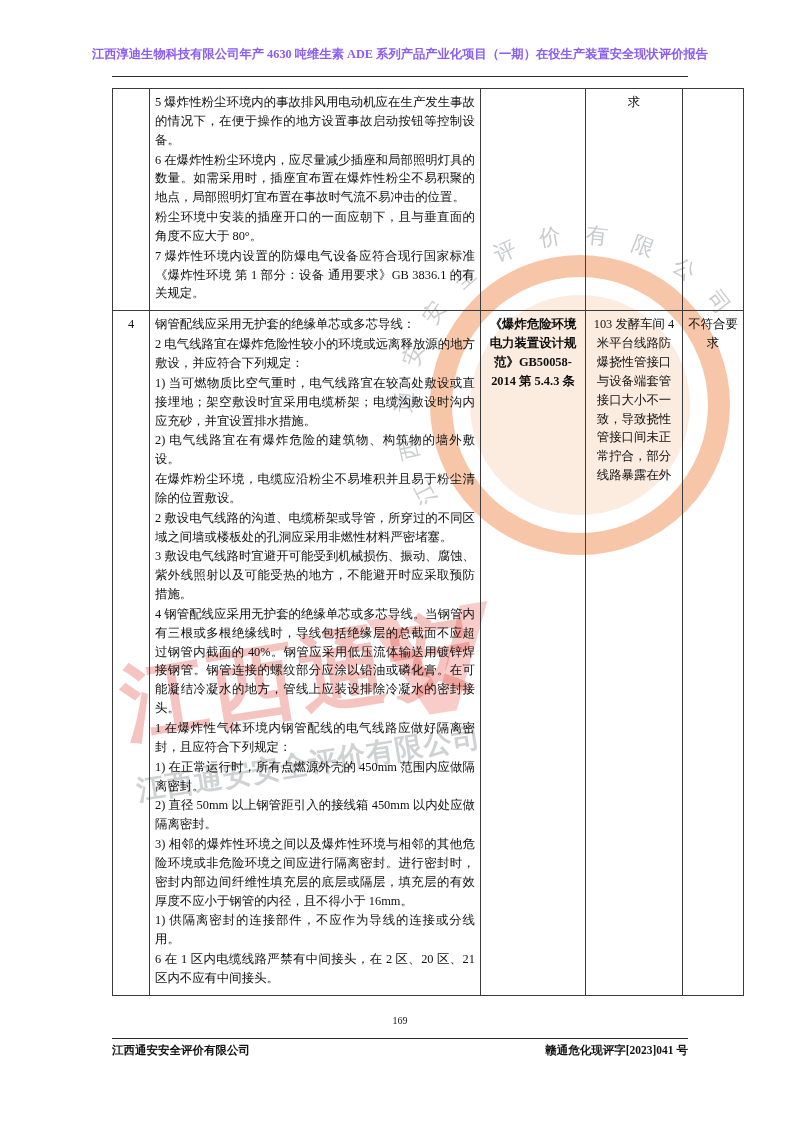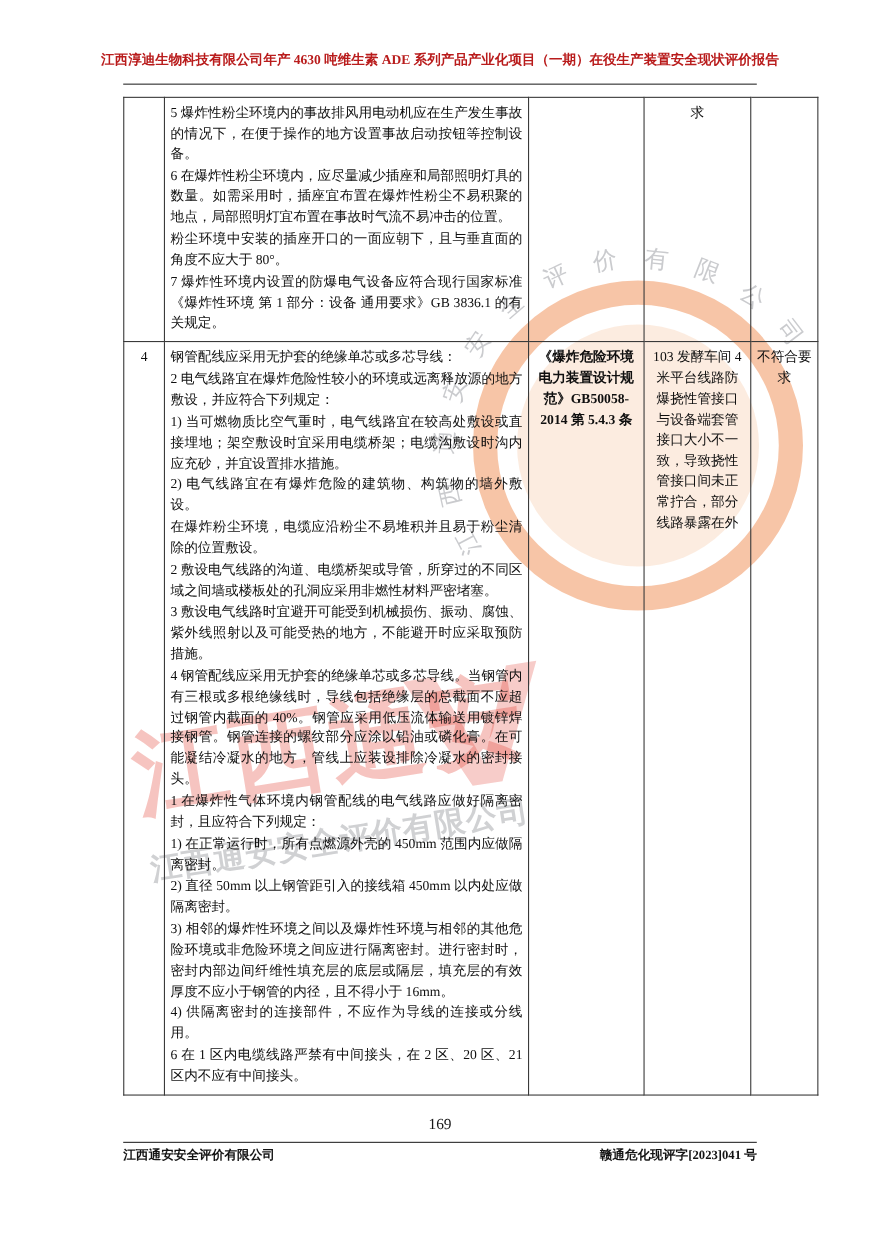--- a/index.html
+++ b/index.html
@@ -96,39 +96,39 @@
 
   
   .doc-header {
     position: absolute;
     left: 0;
     right: 0;
     top: 46px;
     text-align: center;
     font-weight: bold;
     font-size: 12.3px;
-    color: #b91c1c;
+    color: #8b5cf6;
     letter-spacing: 0px;
     z-index: 10;
   }
   .doc-header-rule {
     position: absolute;
     left: 112px;
     right: 112px;
     top: 76px;
     border-bottom: 1px solid #2b2b2b;
     z-index: 10;
   }
   .page-number {
     position: absolute;
     left: 0;
     right: 0;
     top: 1015px;
     text-align: center;
-    font-size: 14px;
+    font-size: 10px;
     color: #161616;
     z-index: 10;
   }
   .doc-footer-rule {
     position: absolute;
     left: 112px;
     right: 112px;
     top: 1038px;
     border-bottom: 1px solid #2b2b2b;
     z-index: 10;
@@ -225,21 +225,21 @@
         <p class="p">1) 当可燃物质比空气重时，电气线路宜在较高处敷设或直接埋地；架空敷设时宜采用电缆桥架；电缆沟敷设时沟内应充砂，并宜设置排水措施。</p>
         <p class="p">2) 电气线路宜在有爆炸危险的建筑物、构筑物的墙外敷设。</p>
         <p class="p">在爆炸粉尘环境，电缆应沿粉尘不易堆积并且易于粉尘清除的位置敷设。</p>
         <p class="p">2 敷设电气线路的沟道、电缆桥架或导管，所穿过的不同区域之间墙或楼板处的孔洞应采用非燃性材料严密堵塞。</p>
         <p class="p">3 敷设电气线路时宜避开可能受到机械损伤、振动、腐蚀、紫外线照射以及可能受热的地方，不能避开时应采取预防措施。</p>
         <p class="p">4 钢管配线应采用无护套的绝缘单芯或多芯导线。当钢管内有三根或多根绝缘线时，导线包括绝缘层的总截面不应超过钢管内截面的 40%。钢管应采用低压流体输送用镀锌焊接钢管。钢管连接的螺纹部分应涂以铅油或磷化膏。在可能凝结冷凝水的地方，管线上应装设排除冷凝水的密封接头。</p>
         <p class="p">1 在爆炸性气体环境内钢管配线的电气线路应做好隔离密封，且应符合下列规定：</p>
         <p class="p">1) 在正常运行时，所有点燃源外壳的 450mm 范围内应做隔离密封。</p>
         <p class="p">2) 直径 50mm 以上钢管距引入的接线箱 450mm 以内处应做隔离密封。</p>
         <p class="p">3) 相邻的爆炸性环境之间以及爆炸性环境与相邻的其他危险环境或非危险环境之间应进行隔离密封。进行密封时，密封内部边间纤维性填充层的底层或隔层，填充层的有效厚度不应小于钢管的内径，且不得小于 16mm。</p>
-        <p class="p">4) 供隔离密封的连接部件，不应作为导线的连接或分线用。</p>
+        <p class="p">1) 供隔离密封的连接部件，不应作为导线的连接或分线用。</p>
         <p class="p">6 在 1 区内电缆线路严禁有中间接头，在 2 区、20 区、21 区内不应有中间接头。</p>
       </td>
       <td class="col-ref">《爆炸危险环境电力装置设计规范》GB50058-2014 第 5.4.3 条</td>
       <td class="col-sit">103 发酵车间 4 米平台线路防爆挠性管接口与设备端套管接口大小不一致，导致挠性管接口间未正常拧合，部分线路暴露在外</td>
       <td class="col-concl">不符合要求</td>
     </tr>
   </tbody>
     </table>
 
   <div class="page-number">169</div>

